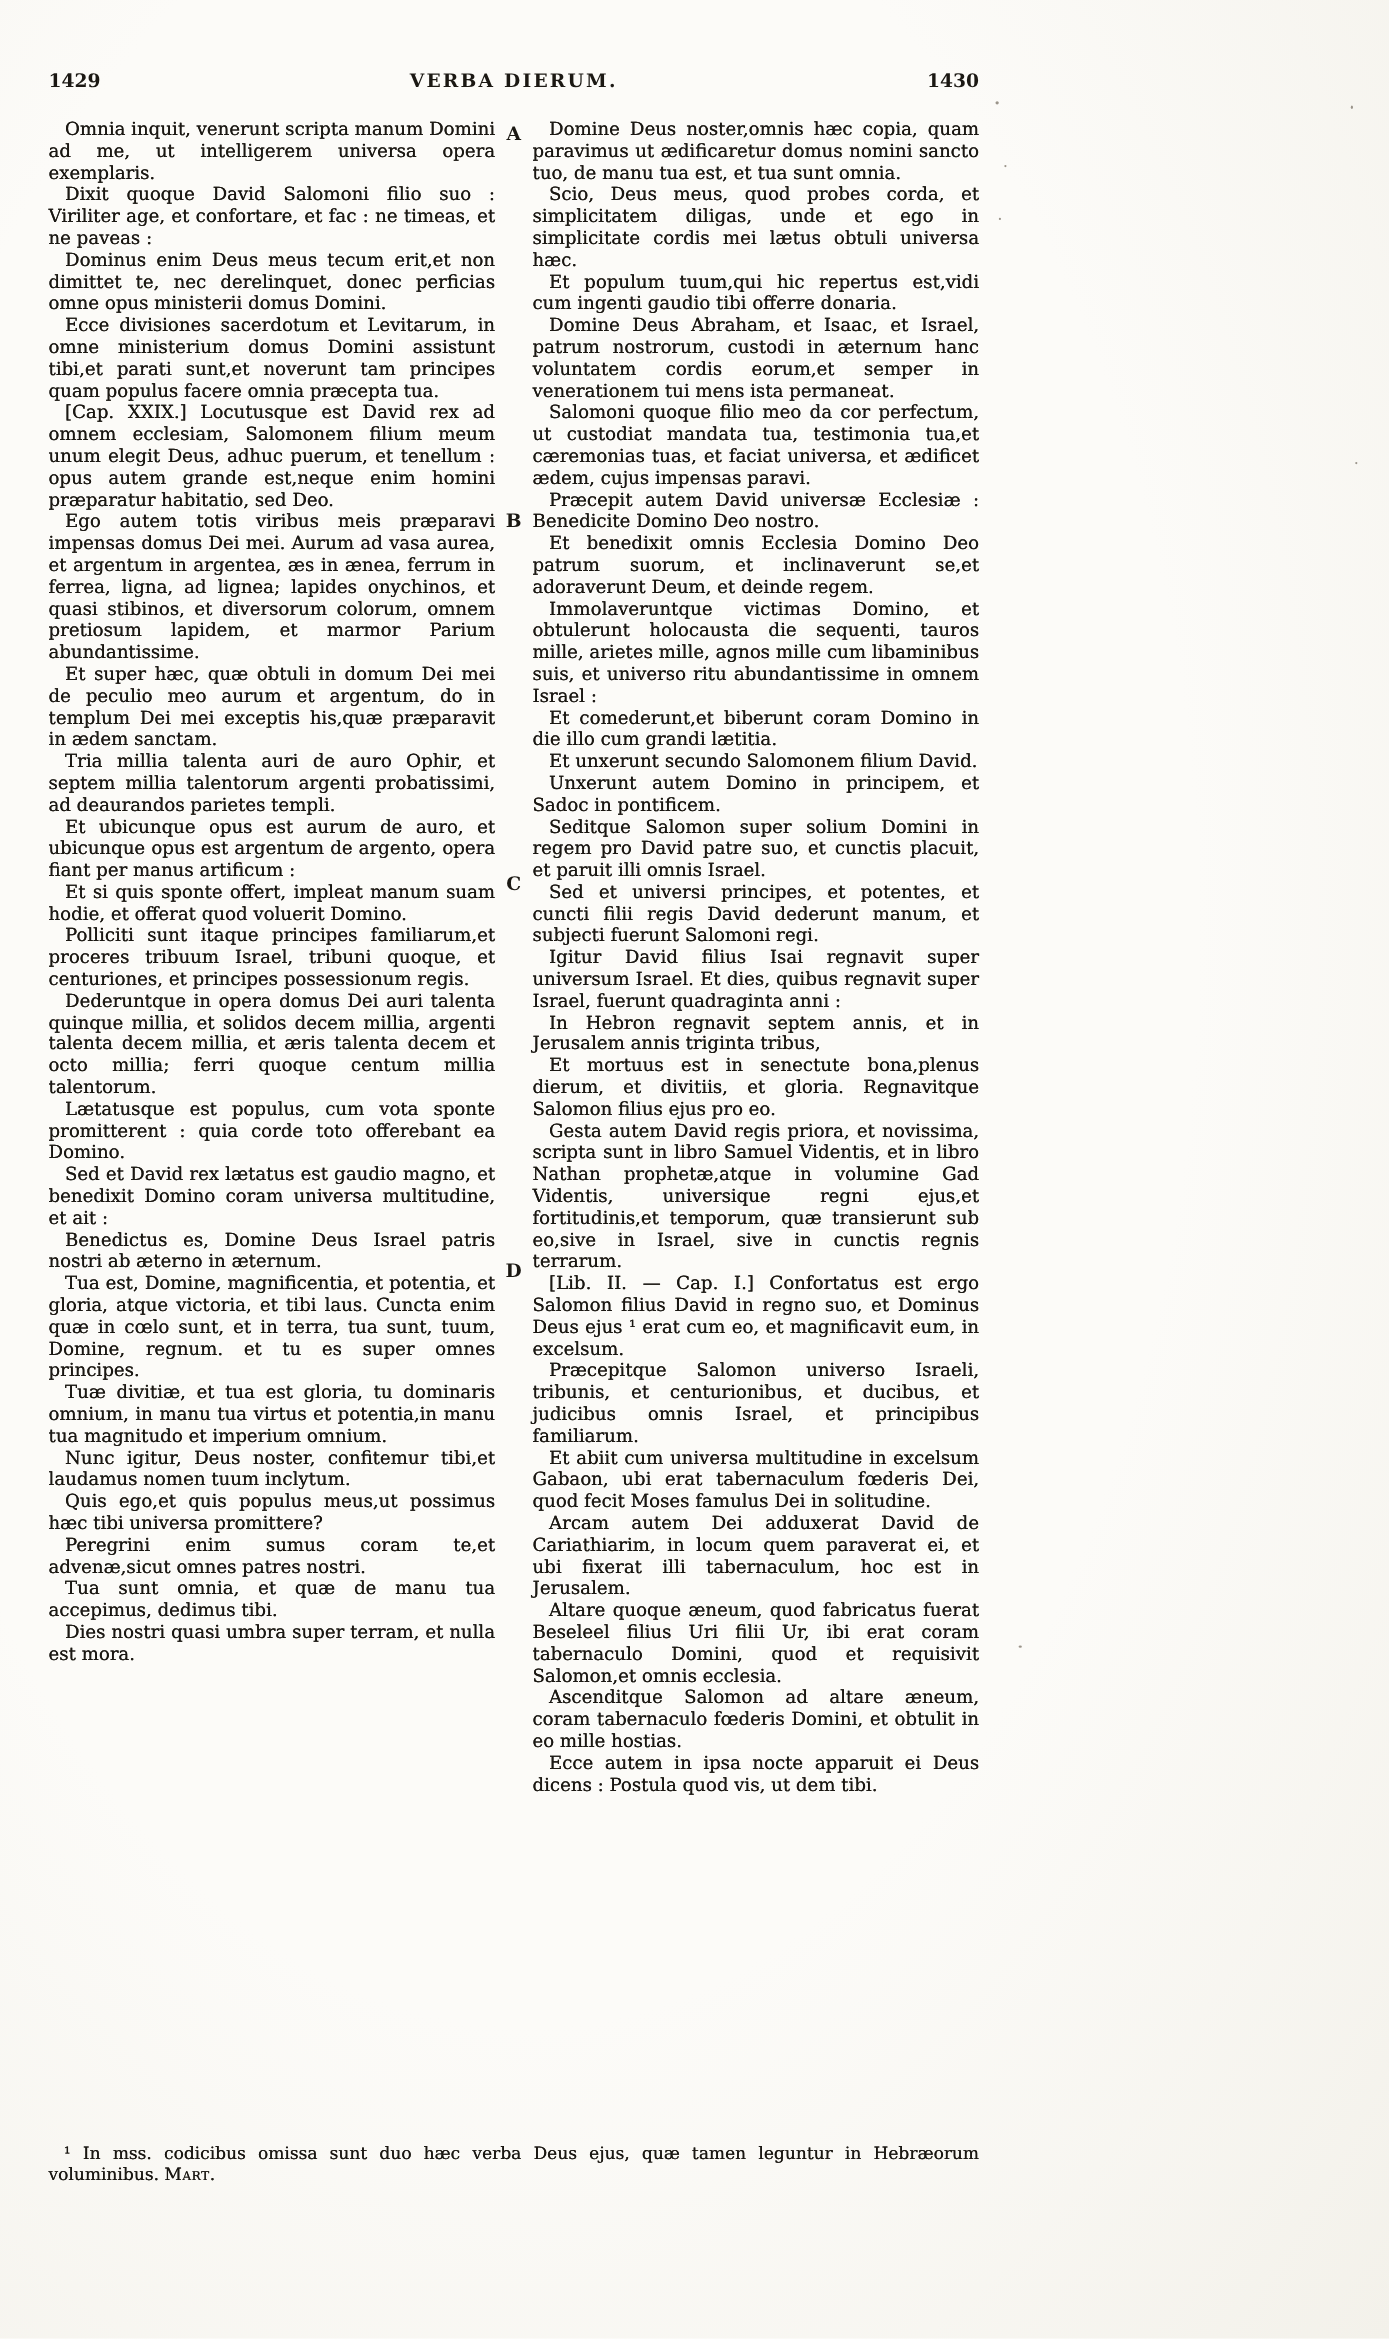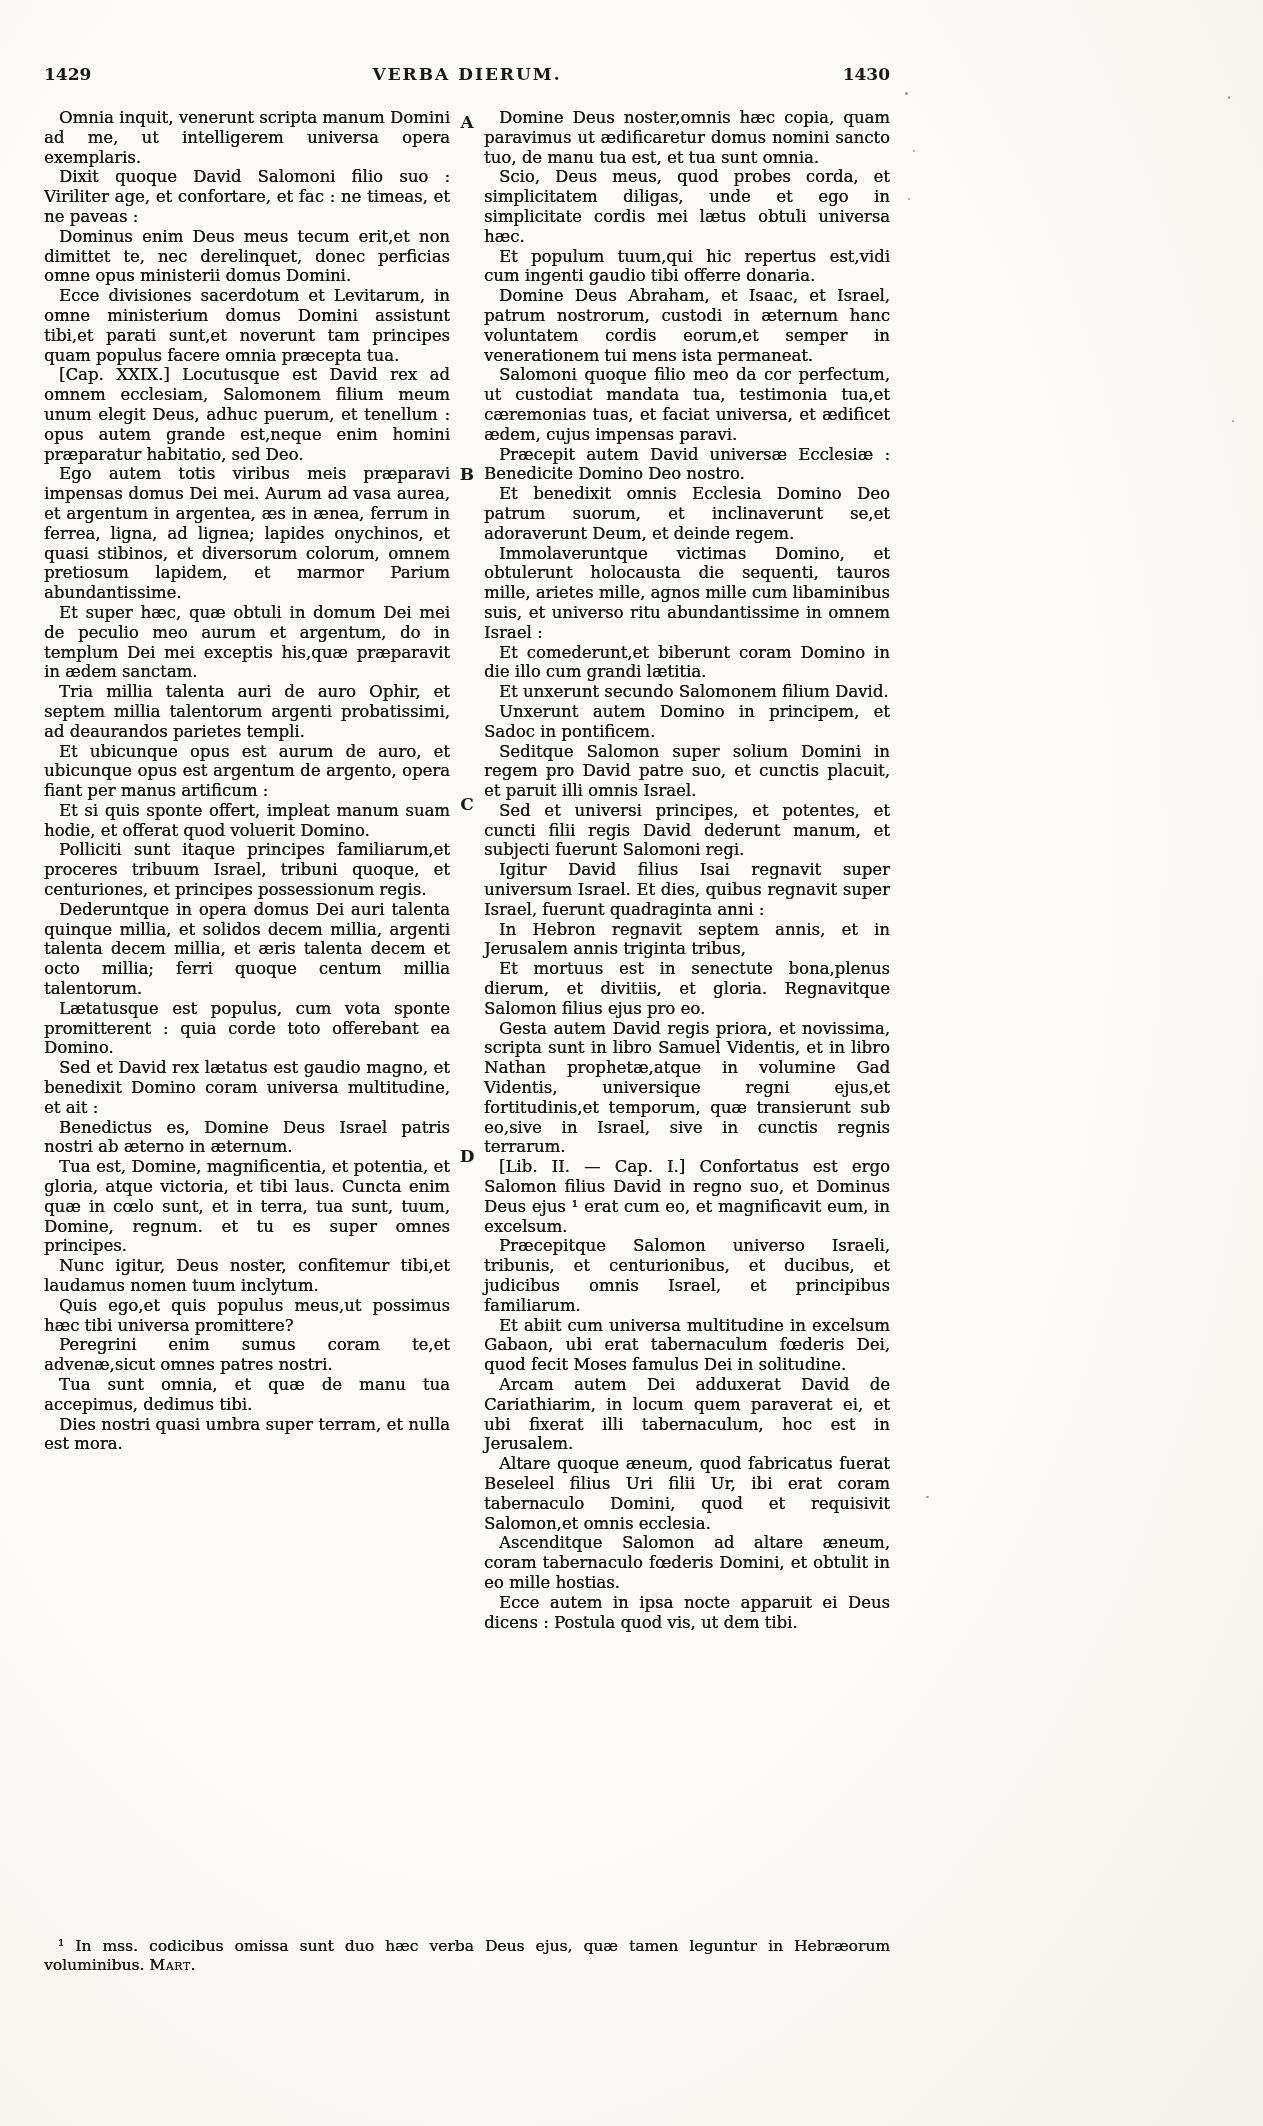--- a/index.html
+++ b/index.html
@@ -56,21 +56,21 @@
   .sc { font-variant: small-caps; letter-spacing: 0.5px; }
   .footnote {
     position: absolute;
     left: 0; top: 1873px;
     width: 846px;
     font-size: 15.5px;
     line-height: 19px;
     text-align: justify;
     text-shadow: 0.2px 0 0 currentColor;
   }
-  .footnote .para { text-indent: 14px; }
+  .footnote .para { text-indent: 14px; margin-top: 12px; }
   .speck {
     position: absolute;
     background: #9b958b;
     border-radius: 50%;
   }
   .speck1 { left: 905px; top: 92px;  width: 3px; height: 3px; }
   .speck2 { left: 913px; top: 150px; width: 2px; height: 2px; }
   .speck3 { left: 908px; top: 198px; width: 2px; height: 2px; }
   .speck4 { left: 1228px; top: 96px; width: 2px; height: 3px; }
   .speck5 { left: 1232px; top: 420px; width: 2px; height: 2px; }
@@ -98,20 +98,21 @@
         <p class="para"><span>Et super hæc, quæ obtuli in domum Dei mei de peculio meo aurum et argentum, do in templum Dei mei exceptis his,quæ præparavit in ædem sanctam.</span></p>
         <p class="para"><span>Tria millia talenta auri de auro Ophir, et septem millia talentorum argenti probatissimi, ad deaurandos parietes templi.</span></p>
         <p class="para"><span>Et ubicunque opus est aurum de auro, et ubicunque opus est argentum de argento, opera fiant per manus artificum :</span></p>
         <p class="para"><span>Et si quis sponte offert, impleat manum suam hodie, et offerat quod voluerit Domino.</span></p>
         <p class="para"><span>Polliciti sunt itaque principes familiarum,et proceres tribuum Israel, tribuni quoque, et centuriones, et principes possessionum regis.</span></p>
         <p class="para"><span>Dederuntque in opera domus Dei auri talenta quinque millia, et solidos decem millia, argenti talenta decem millia, et æris talenta decem et octo millia; ferri quoque centum millia talentorum.</span></p>
         <p class="para"><span>Lætatusque est populus, cum vota sponte promitterent : quia corde toto offerebant ea Domino.</span></p>
         <p class="para"><span>Sed et David rex lætatus est gaudio magno, et benedixit Domino coram universa multitudine, et ait :</span></p>
         <p class="para"><span>Benedictus es, Domine Deus Israel patris nostri ab æterno in æternum.</span></p>
         <p class="para"><span>Tua est, Domine, magnificentia, et potentia, et gloria, atque victoria, et tibi laus. Cuncta enim quæ in cœlo sunt, et in terra, tua sunt, tuum, Domine, regnum. et tu es super omnes principes.</span></p>
+        <p class="para"><span>Tuæ divitiæ, et tua est gloria, tu dominaris omnium, in manu tua virtus et potentia,in manu tua magnitudo et imperium omnium.</span></p>
         <p class="para"><span>Nunc igitur, Deus noster, confitemur tibi,et laudamus nomen tuum inclytum.</span></p>
         <p class="para"><span>Quis ego,et quis populus meus,ut possimus hæc tibi universa promittere?</span></p>
         <p class="para"><span>Peregrini enim sumus coram te,et advenæ,sicut omnes patres nostri.</span></p>
         <p class="para"><span>Tua sunt omnia, et quæ de manu tua accepimus, dedimus tibi.</span></p>
         <p class="para"><span>Dies nostri quasi umbra super terram, et nulla est mora.</span></p>
       </div>
     <div class="gutter">
       <span class="marker marker-a">A</span>
       <span class="marker marker-b">B</span>
       <span class="marker marker-c">C</span>

